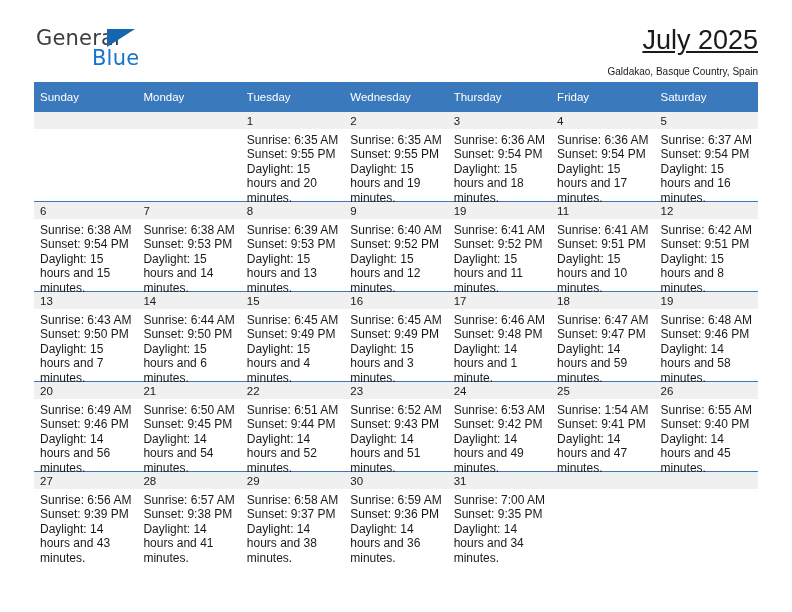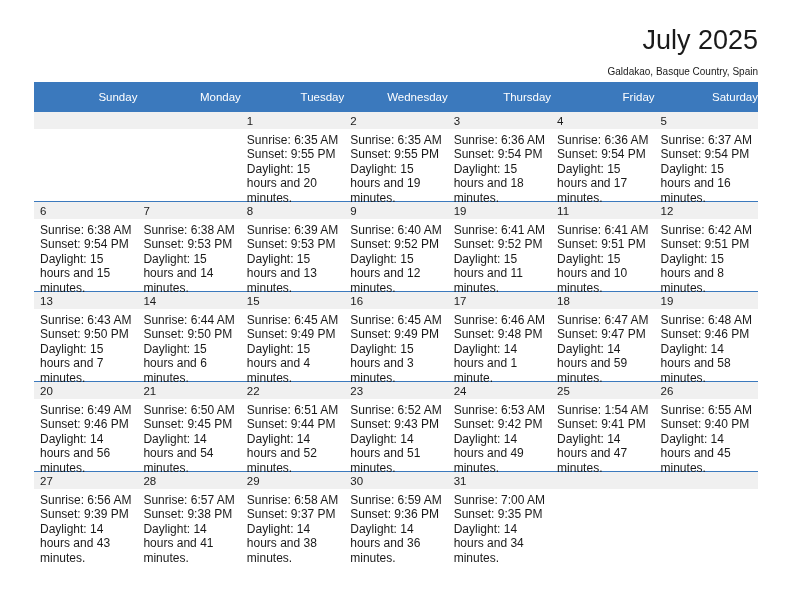--- a/index.html
+++ b/index.html
@@ -65,20 +65,21 @@
   }
   .title-block {
     text-align: right;
   }
   .cal-title {
     font-size: 27px;
     color: #1a1a1a;
     line-height: 32px;
     font-weight: normal;
     margin: 0;
+    text-decoration: underline;
   }
   .cal-subtitle {
     font-size: 10px;
     color: #1a1a1a;
     line-height: 20px;
     margin: 6px 0 0 0;
     font-weight: normal;
   }
 
   
@@ -86,21 +87,21 @@
     width: 724px;
     border-collapse: collapse;
     table-layout: fixed;
     margin-top: 10px;
   }
   .calendar th {
     background: #3b79bd;
     color: #ffffff;
     font-size: 11.5px;
     font-weight: normal;
-    text-align: right;
+    text-align: left;
     padding: 5px 0 5px 6px;
     height: 19px;
     border: none;
   }
   .calendar td {
     vertical-align: top;
     border-top: 1.5px solid #3b79bd;
     padding: 0;
     height: 89px;
     background: #ffffff;
@@ -135,20 +136,25 @@
     white-space: normal;
   }
 </style>
 </head>
 <body>
 
 <div class="page">
 
   <div class="topbar">
 
+    <div class="brand">
+      <span class="brand-general">General</span>
+      <span class="brand-tri"></span>
+      <span class="brand-blue">Blue</span>
+    </div>
 
     <div class="title-block">
       <h1 class="cal-title">July 2025</h1>
       <h2 class="cal-subtitle">Galdakao, Basque Country, Spain</h2>
     </div>
 
   </div>
 
   <table class="calendar">
     <thead>

